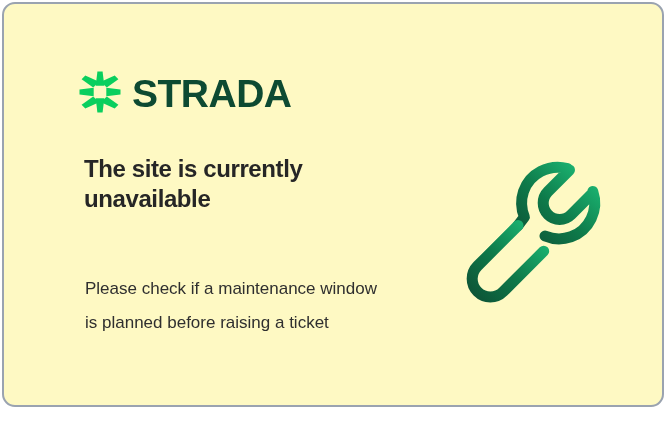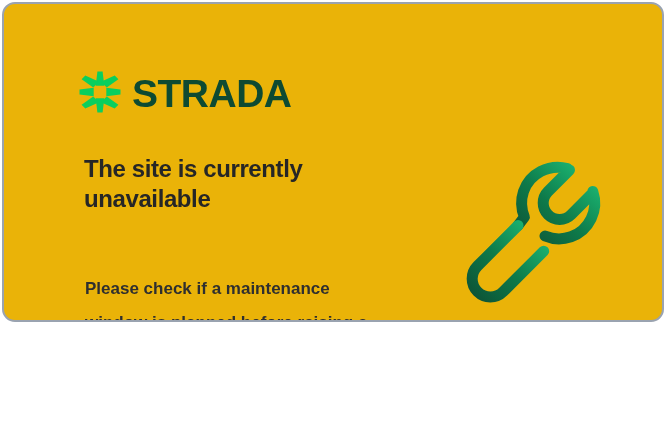--- a/index.html
+++ b/index.html
@@ -23,23 +23,23 @@
     background: #ffffff;
     box-sizing: border-box;
   }
 
   
   .card {
     position: absolute;
     left: 2px;
     top: 2px;
     width: 662px;
-    height: 320px;
+    height: 405px;
     box-sizing: border-box;
-    background: #eab308;
+    background: #fef9c3;
     border: 2px solid #9aa3b0;
     border-radius: 13px;
     overflow: hidden;
   }
 
   
   .brand {
     position: absolute;
     left: 74px;
     top: 66px;
@@ -83,21 +83,21 @@
 
   
   .bodycopy {
     position: absolute;
     left: 81px;
     top: 268px;
     width: 300px;
     margin: 0;
     font-family: "Liberation Sans", sans-serif;
     font-size: 17px;
-    font-weight: bold;
+    font-weight: normal;
     line-height: 2.0;
     color: #2f2f2f;
   }
 
   
   .wrench {
     position: absolute;
     left: 452px;
     top: 148px;
     width: 160px;

